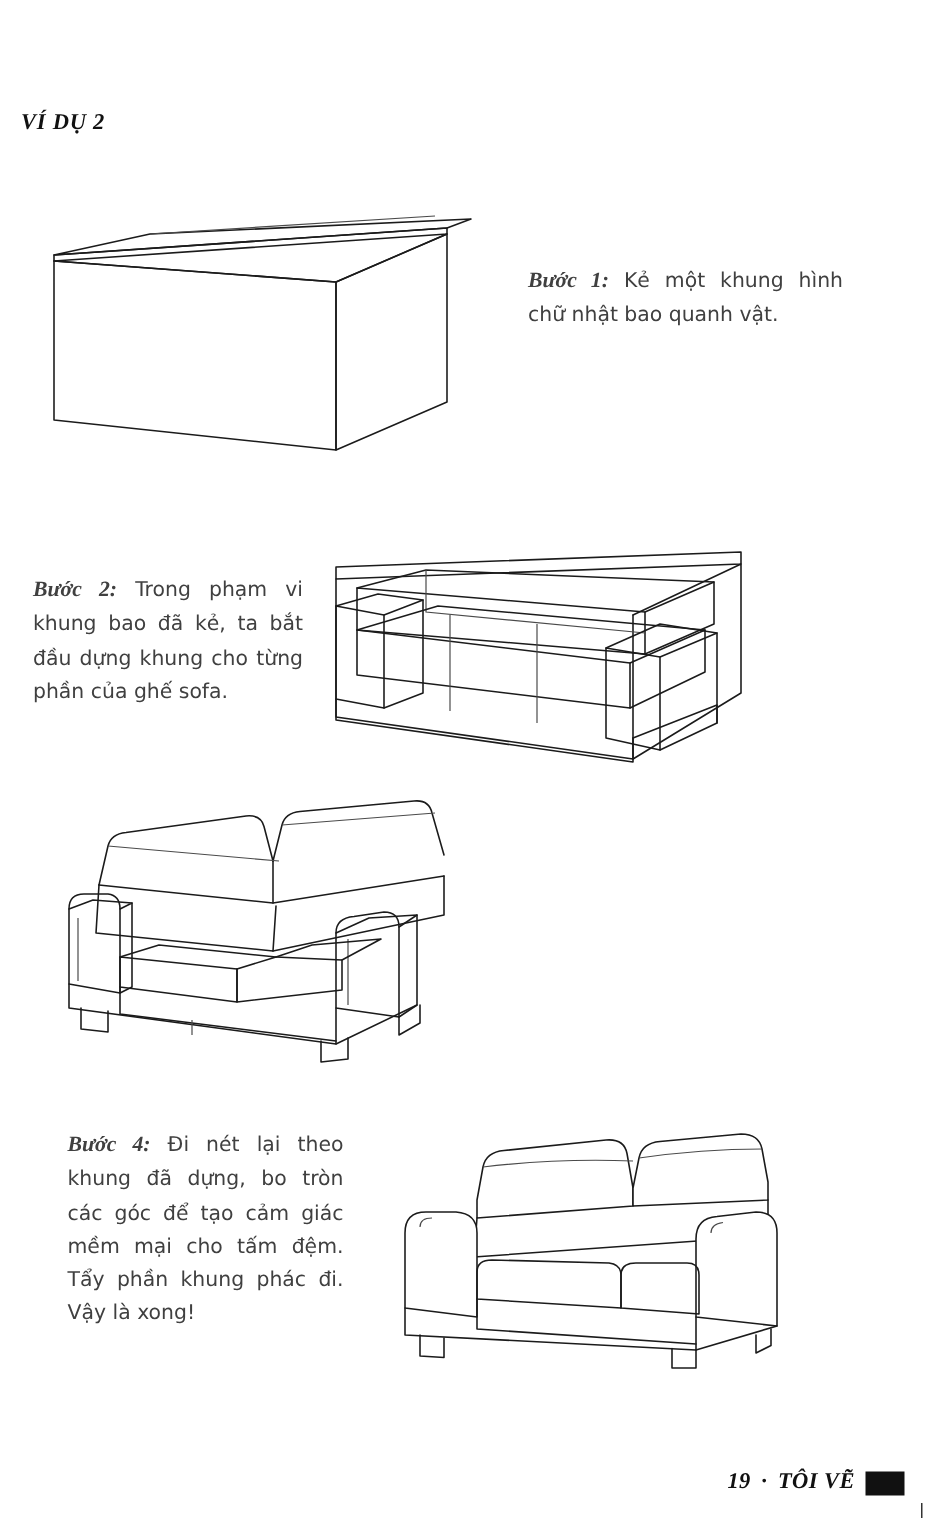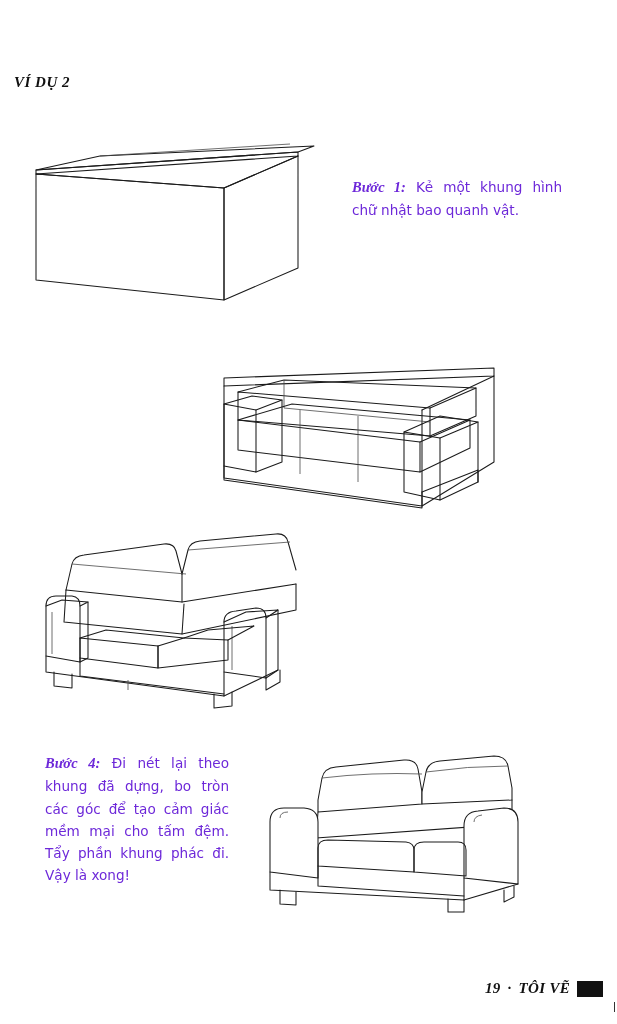--- a/index.html
+++ b/index.html
@@ -33,21 +33,21 @@
     letter-spacing: 0.5px;
   }
   
   .step-text {
     position: absolute;
     font-family: "DejaVu Sans", sans-serif;
     font-size: 13.6px;
     line-height: 1.62;
     text-align: justify;
     text-justify: inter-word;
-    color: #6d28d9;
+    color: #404040;
   }
   .step-text .lead {
     font-family: "Liberation Serif", serif;
     font-style: italic;
     font-weight: bold;
     font-size: 14.5px;
   }
   #step1-text { left: 352px; top: 176px; width: 210px; }
   #step2-text { left: 22px; top: 382px; width: 180px; }
   #step3-text { left: 352px; top: 560px; width: 212px; }
@@ -156,20 +156,23 @@
       <path class="ln" d="M196,74 L232,58 L270,64 L232,80"></path>
       <path class="ln" d="M270,64 L270,124 L232,142"></path>
 
       <path class="ln" d="M16,108 L16,122 L214,150 L214,134"></path>
       <path class="ln" d="M214,134 L270,112 L270,124"></path>
       <path class="ln-thin" d="M92,52 L92,116"></path>
       <path class="ln-thin" d="M150,58 L150,124"></path>
     </svg>
   </div>
 
+  <div class="step-text" id="step2-text">
+    <span class="lead">Bước 2:</span><span> Trong phạm vi khung bao đã kẻ, ta bắt đầu dựng khung cho từng phần của ghế sofa.</span>
+  </div>
 
   <div class="illus" id="fig3">
     <svg width="320" height="190" viewBox="0 0 320 190">
 
       <path class="ln" d="M38,60 L44,34 Q46,26 56,25 L136,14 Q146,13 148,21 L154,44"></path>
       <path class="ln" d="M154,44 L160,20 Q162,12 172,11 L248,4 Q258,3 260,12 L268,40"></path>
       <path class="ln" d="M38,60 L154,72 L268,54"></path>
       <path class="ln" d="M154,44 L154,72"></path>
 
       <path class="ln" d="M38,60 L36,92 L154,104 L156,74"></path>

